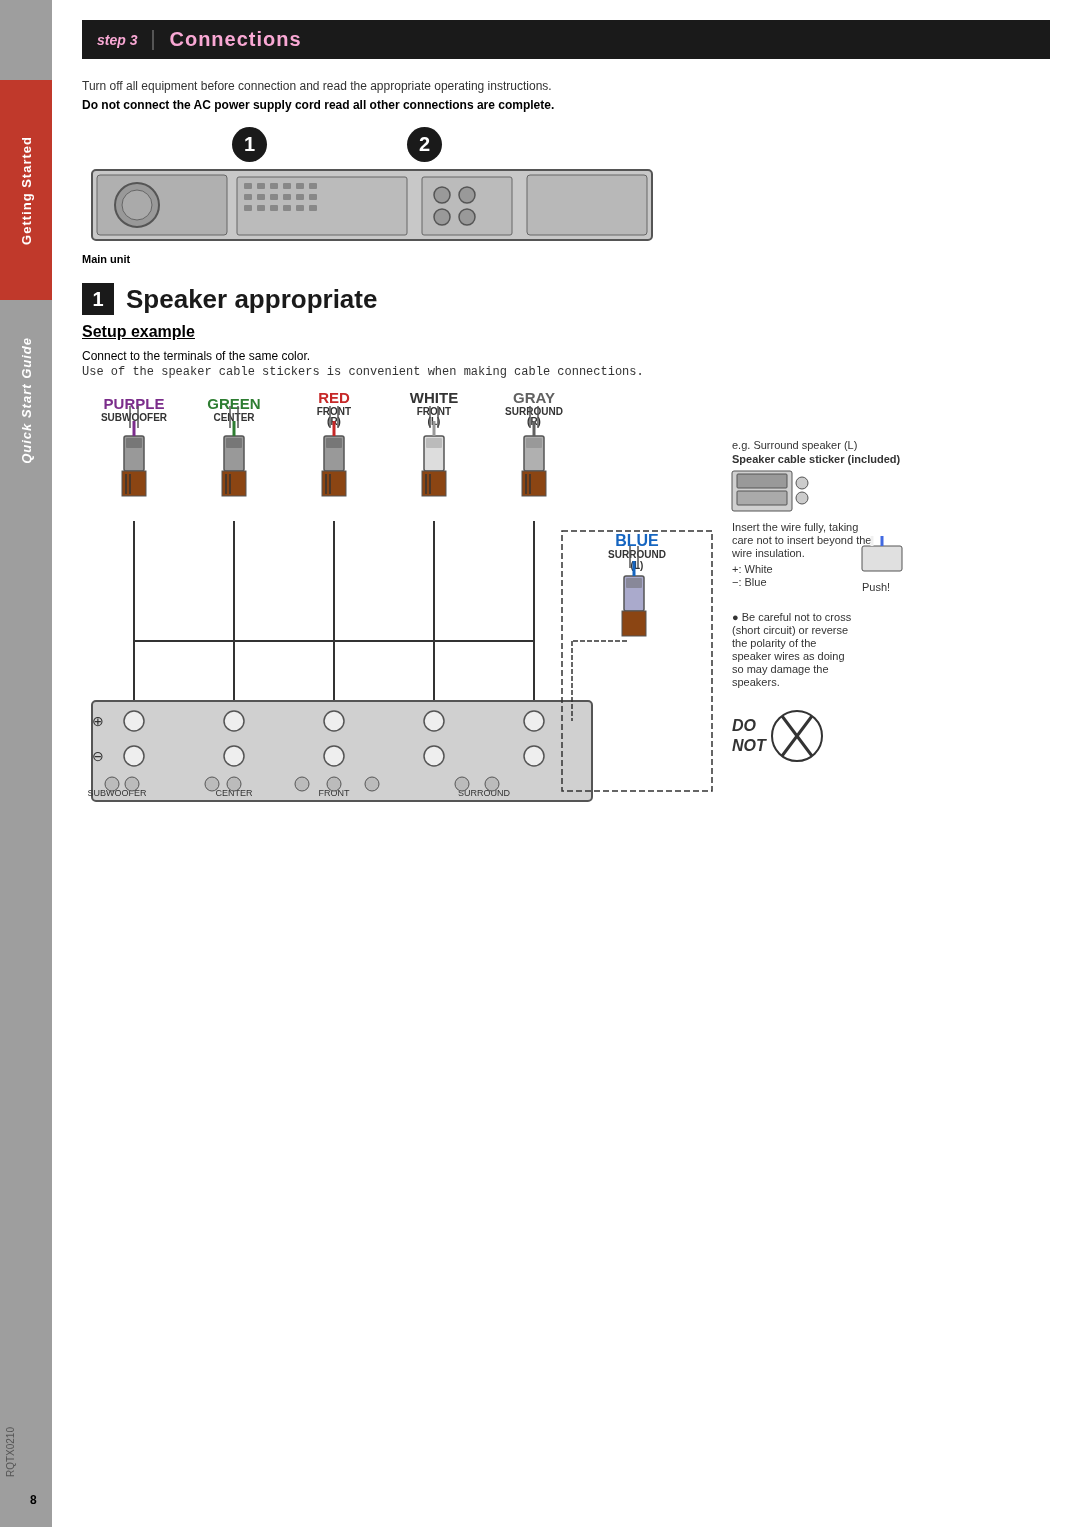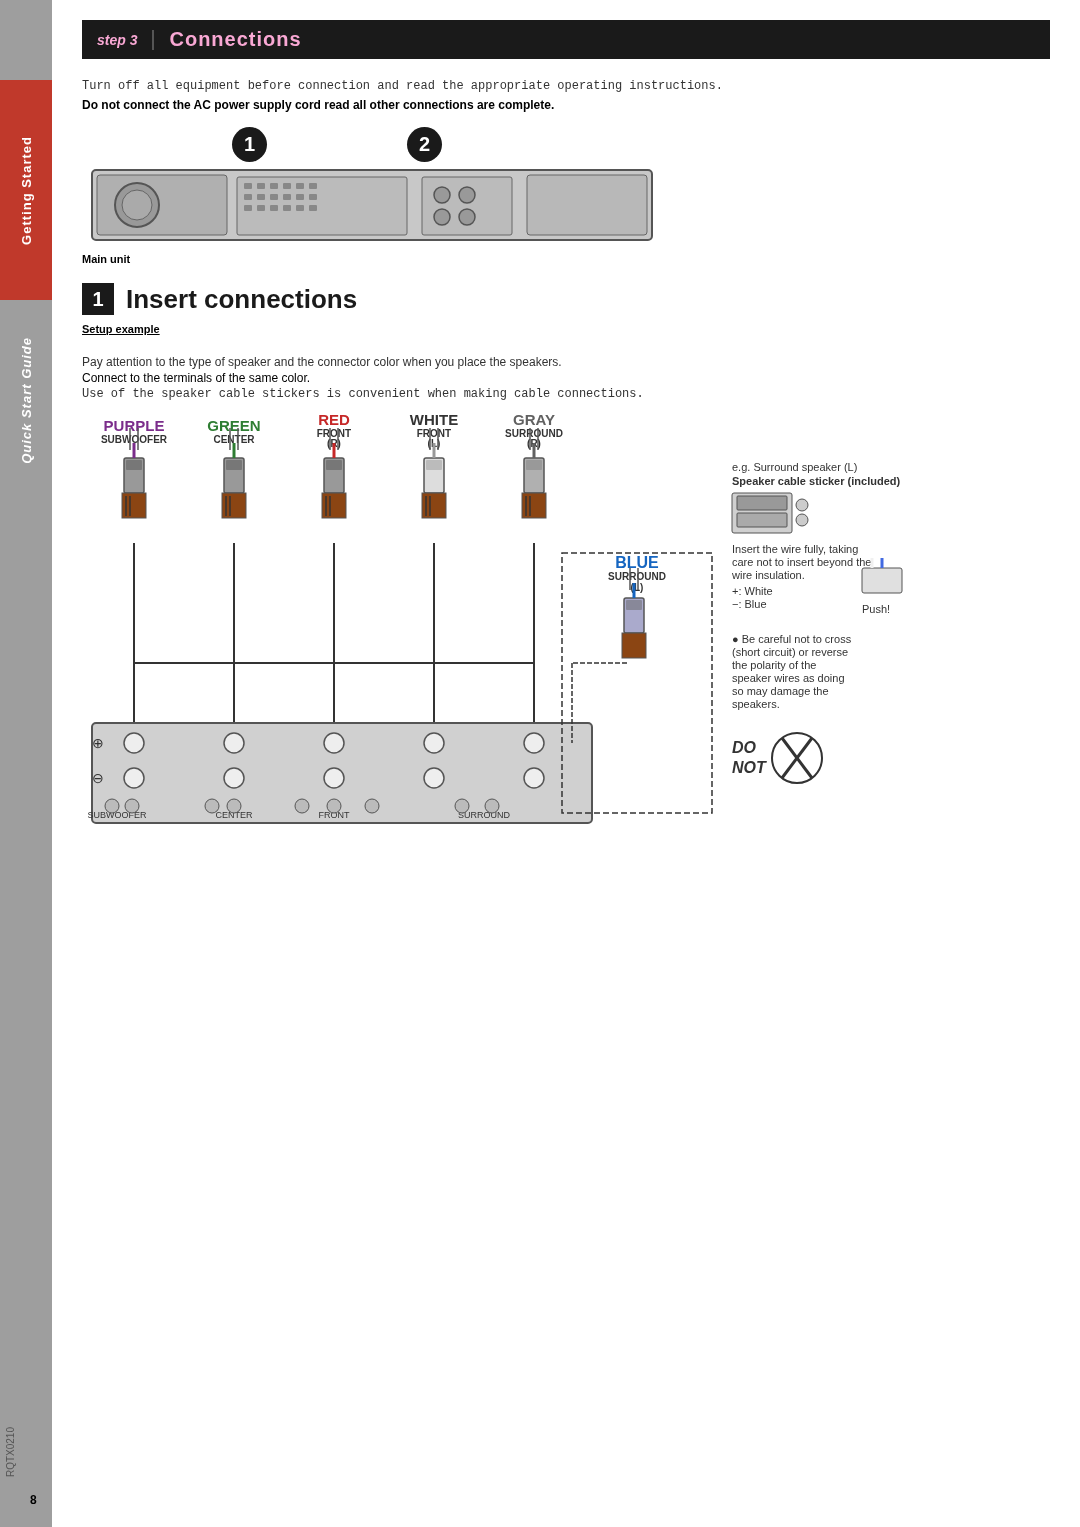--- a/index.html
+++ b/index.html
@@ -98,21 +98,20 @@
       font-size: 20px;
       font-weight: bold;
       letter-spacing: 1px;
     }
 
     
     .instructions {
       font-size: 12px;
       margin-bottom: 5px;
       color: #333;
-      font-family: Liberation Mono, monospace;
     }
     .instructions-bold {
       font-size: 12px;
       font-weight: bold;
       margin-bottom: 15px;
       color: #000;
     }
     .main-unit-label {
       font-size: 11px;
       font-weight: bold;
@@ -157,23 +156,23 @@
       font-weight: bold;
     }
     .section-title-text {
       font-size: 26px;
       font-weight: bold;
       color: #1a1a1a;
     }
 
     
     .setup-example-title {
-      font-size: 11px;
-      font-weight: bold;
-      margin-bottom: 20px;
+      font-size: 16px;
+      font-weight: bold;
+      margin-bottom: 8px;
       text-decoration: underline;
     }
     .setup-text {
       font-size: 12px;
       color: #333;
       margin-bottom: 2px;
     }
     .setup-text-bold {
       font-size: 12px;
       font-weight: normal;
@@ -280,25 +279,24 @@
       <circle cx="360" cy="52" r="8" fill="#999" stroke="#555" stroke-width="1.5"></circle>
       <circle cx="385" cy="52" r="8" fill="#999" stroke="#555" stroke-width="1.5"></circle>
 
       <rect x="445" y="10" width="120" height="60" rx="3" fill="#b8b8b8" stroke="#666" stroke-width="1"></rect>
     </svg>
     <div class="main-unit-label">Main unit</div>
   </div>
 
   <div class="section-title">
     <div class="section-num-box">1</div>
-    <span class="section-title-text">Insert connections</span>
+    <span class="section-title-text">Speaker appropriate</span>
   </div>
 
   <p class="setup-example-title">Setup example</p>
-  <p class="setup-text">Pay attention to the type of speaker and the connector color when you place the speakers.</p>
   <p class="setup-text-bold">Connect to the terminals of the same color.</p>
   <p class="setup-text-normal">Use of the speaker cable stickers is convenient when making cable connections.</p>
 
   <div class="big-diagram">
     <svg width="970" height="430">
 
       <text x="52" y="18" font-family="Arial" font-size="15" font-weight="bold" fill="#7B2D8B" text-anchor="middle">PURPLE</text>
       <text x="52" y="30" font-family="Arial" font-size="10" font-weight="bold" fill="#333" text-anchor="middle">SUBWOOFER</text>
 
       <text x="152" y="18" font-family="Arial" font-size="15" font-weight="bold" fill="#2E7D32" text-anchor="middle">GREEN</text>

